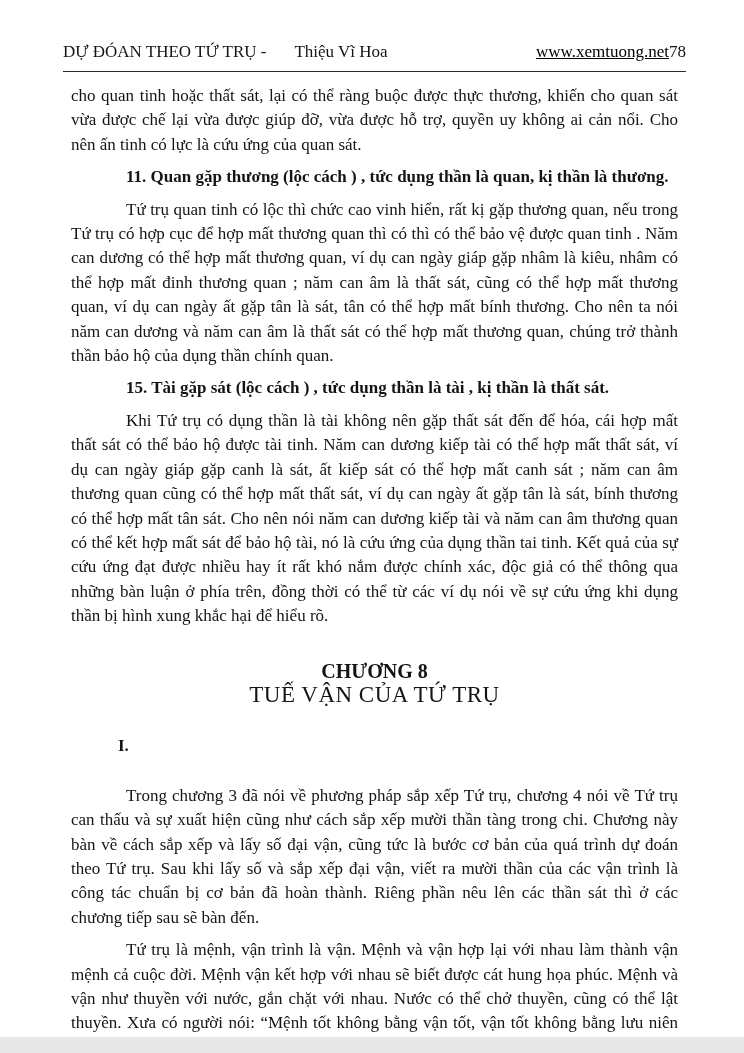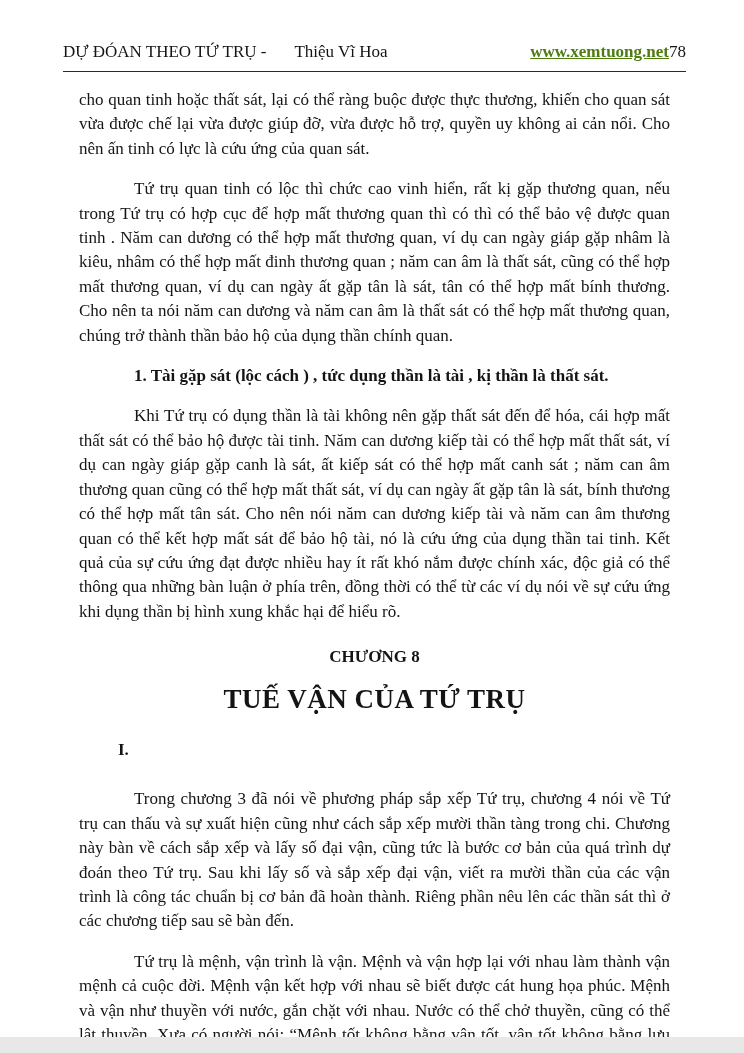--- a/index.html
+++ b/index.html
@@ -19,50 +19,48 @@
     display: flex;
     align-items: baseline;
     font-size: 17px;
     white-space: nowrap;
   }
   .book-title { flex: 0 0 auto; }
   .author-name { margin-left: 28px; }
   .site-link {
     margin-left: auto;
     text-decoration: underline;
-    color: #4d7c0f;
+    color: #000000;
     cursor: pointer;
-    font-weight: bold;
   }
   .page-number { }
   .header-divider {
     border: none;
     border-top: 1.6px solid #2a2a2a;
     margin: 9px 0 0 0;
   }
   .body-text {
     margin-top: 12px;
     font-size: 17px;
     line-height: 24.4px;
     text-align: justify;
   }
-  .body-text p { margin: 16px; text-indent: 55px; }
+  .body-text p { margin: 8px; text-indent: 55px; }
   .body-text p.continuation { text-indent: 0; }
   .rule-heading { font-weight: bold; }
   .chapter-label {
-    margin-top: 21px;
+    margin-top: 30px;
     text-align: center;
     font-weight: bold;
-    font-size: 17px;
+    font-size: 20px;
   }
   .chapter-title {
-    margin-top: 17px;
     text-align: center;
-    font-weight: bold;
-    font-size: 27px;
+    font-weight: normal;
+    font-size: 23px;
     letter-spacing: 0.5px;
   }
   .section-heading {
     margin-top: 27px;
     margin-bottom: 25px;
     font-weight: bold;
     font-size: 17px;
     display: flex;
   }
   .section-number { padding-left: 55px; }
@@ -77,22 +75,23 @@
     <span class="book-title">DỰ ĐÓAN THEO TỨ TRỤ -</span>
     <span class="author-name">Thiệu Vĩ  Hoa</span>
     <span class="site-link">www.xemtuong.net</span>
     <span class="page-number">78</span>
   </div>
 
   <hr class="header-divider">
 
   <div class="body-text">
     <p class="continuation">cho quan tinh hoặc thất sát, lại có thể ràng buộc được thực thương, khiến cho quan sát vừa được chế lại vừa được giúp đỡ, vừa được hỗ trợ, quyền uy không ai cản nổi. Cho nên ấn tinh có lực là cứu ứng của quan sát.</p>
+    <p class="rule-heading">11. Quan gặp thương  (lộc cách ) , tức dụng thần là quan, kị thần là thương.</p>
     <p>Tứ trụ quan tinh có lộc thì chức cao vinh hiển, rất kị gặp thương quan, nếu trong Tứ trụ có hợp cục để hợp mất thương quan thì có thì có thể bảo vệ được quan tinh . Năm can dương có thể hợp mất thương quan, ví dụ can ngày giáp gặp nhâm là kiêu, nhâm có thể hợp mất đinh thương quan ; năm can âm là thất sát, cũng có thể hợp mất thương quan, ví dụ can ngày ất gặp tân là sát, tân có thể hợp mất bính thương. Cho nên ta nói năm can dương và năm can âm là thất sát có thể hợp mất thương quan, chúng trở thành thần bảo hộ của dụng thần chính quan.</p>
-    <p class="rule-heading">1. Tài gặp sát (lộc cách ) , tức dụng thần là tài , kị thần là thất sát.</p>
+    <p class="rule-heading">15. Tài gặp sát (lộc cách ) , tức dụng thần là tài , kị thần là thất sát.</p>
     <p>Khi Tứ trụ có dụng thần là tài không nên gặp thất sát đến để hóa, cái hợp mất thất sát có thể bảo hộ được tài tinh. Năm can dương kiếp tài có thể hợp mất thất sát, ví dụ can ngày giáp gặp canh là sát, ất kiếp sát có thể hợp mất canh sát ; năm can âm thương quan cũng có thể hợp mất thất  sát, ví dụ can ngày ất gặp tân là sát, bính thương có thể hợp mất tân sát. Cho nên nói năm can dương kiếp tài và năm can âm thương quan có thể kết hợp mất sát để bảo hộ tài, nó là cứu ứng của dụng thần tai tinh. Kết quả của sự cứu ứng đạt được nhiều hay ít rất khó nắm được chính xác, độc giả có thể thông qua những bàn luận ở phía trên, đồng thời có thể từ các ví dụ nói về sự cứu ứng khi dụng thần bị hình xung khắc hại để hiểu rõ.</p>
 
     <div class="chapter-label">CHƯƠNG 8</div>
     <div class="chapter-title">TUẾ VẬN CỦA TỨ TRỤ</div>
 
     <div class="section-heading">
       <span class="section-number">I.</span>
     </div>
 
     <p>Trong chương 3 đã nói về phương pháp sắp xếp Tứ trụ, chương 4 nói về Tứ trụ can thấu và sự xuất hiện cũng như cách sắp xếp mười thần tàng trong chi. Chương này bàn về cách sắp xếp và lấy số đại vận, cũng tức là bước cơ bản của quá trình dự đoán theo Tứ trụ. Sau khi lấy số và sắp xếp đại vận, viết ra mười thần của các vận trình là công tác chuẩn bị cơ bản đã hoàn thành. Riêng phần nêu lên các thần sát thì ở các chương tiếp sau sẽ bàn đến.</p>

